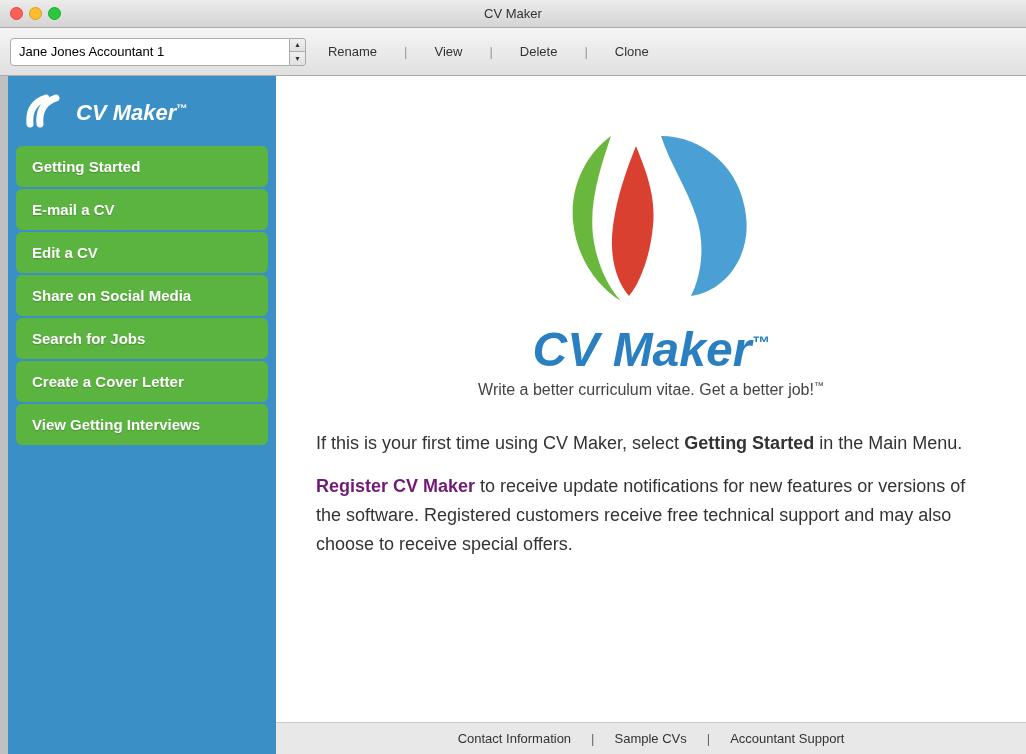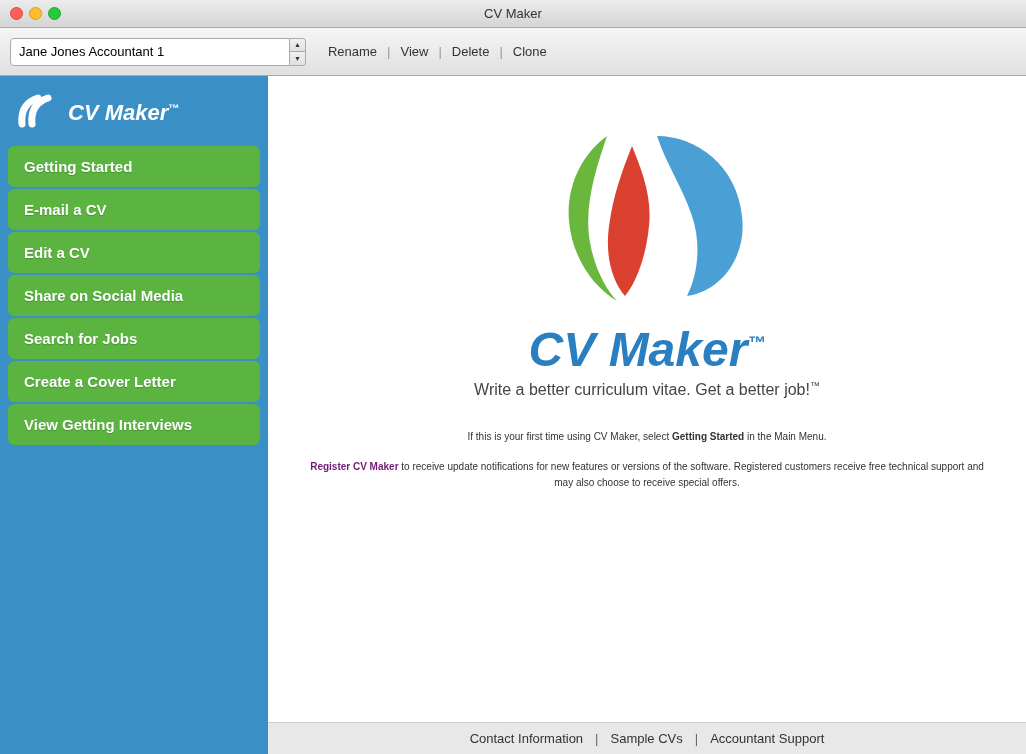--- a/index.html
+++ b/index.html
@@ -88,41 +88,42 @@
       font-size: 7px;
       line-height: 1;
       color: #333;
       padding: 0 4px;
       border-bottom: 1px solid #aaa;
     }
     .cv-stepper-btn:last-child { border-bottom: none; }
     .toolbar-actions {
       display: flex;
       align-items: center;
-      gap: 0;
+      gap: 17px;
       margin-left: 4px;
     }
     .toolbar-action-btn {
       background: none;
       border: none;
       font-size: 13px;
       color: #333;
       cursor: pointer;
       padding: 4px 10px;
     }
     .toolbar-separator {
       color: #999;
       font-size: 13px;
     }
 
     
     .main-layout {
       display: flex;
       flex: 1;
       overflow: hidden;
+      padding-left: 8px;
     }
 
     
     .sidebar {
       width: 268px;
       background: #3a8fc7;
       display: flex;
       flex-direction: column;
       flex-shrink: 0;
       padding-top: 8px;
@@ -194,24 +195,23 @@
       font-size: 16px;
       color: #444;
       margin-top: 6px;
     }
     .brand-tagline sup {
       font-size: 10px;
     }
     .content-text {
       width: 100%;
       max-width: 680px;
-      font-size: 10px;
+      font-size: 18px;
       color: #333;
       line-height: 1.6;
-      text-align: center;
     }
     .content-text p {
       margin-bottom: 14px;
     }
     .content-text .highlight {
       font-weight: bold;
     }
     .content-text .register-link {
       color: #701a75;
       font-weight: bold;
@@ -219,21 +219,21 @@
     }
 
     
     .content-footer {
       height: 32px;
       background: #e8e8e8;
       border-top: 1px solid #ccc;
       display: flex;
       align-items: center;
       justify-content: center;
-      gap: 0;
+      gap: 8px;
       font-size: 13px;
       color: #333;
       flex-shrink: 0;
     }
     .footer-link {
       color: #333;
       cursor: pointer;
       padding: 0 12px;
       text-decoration: none;
     }

